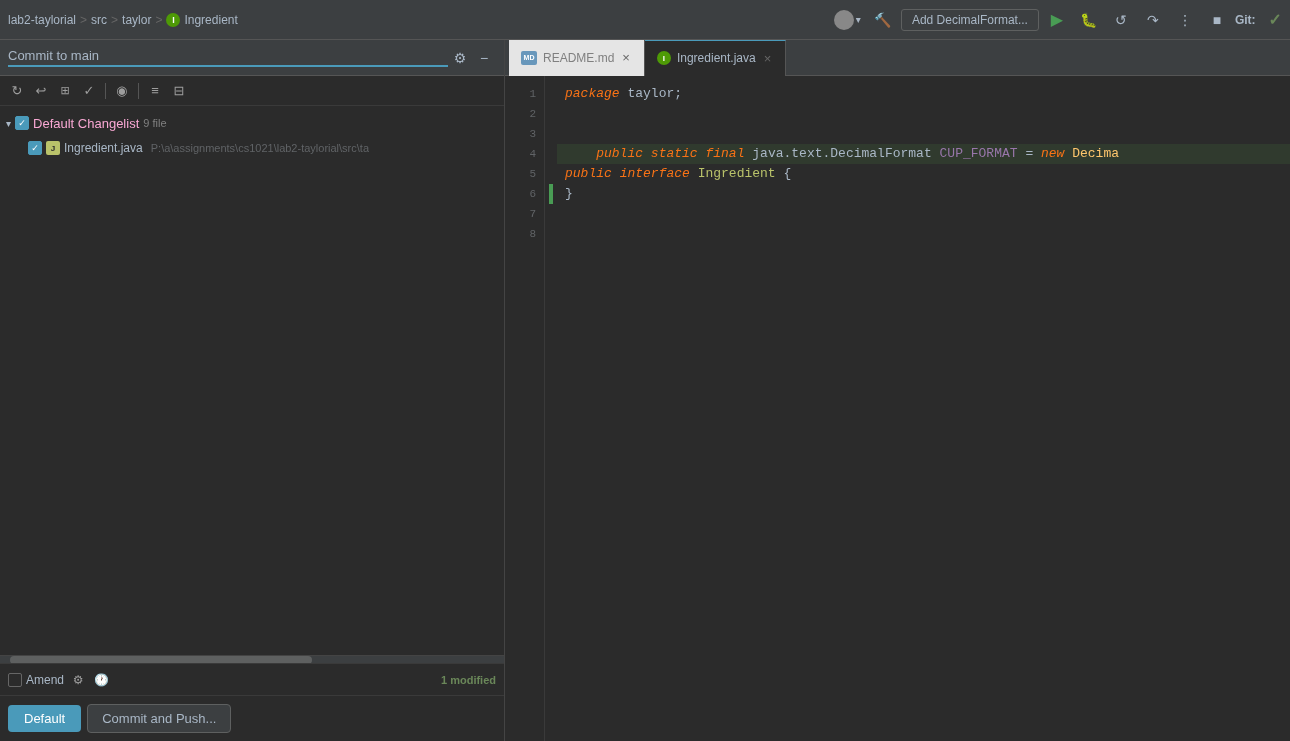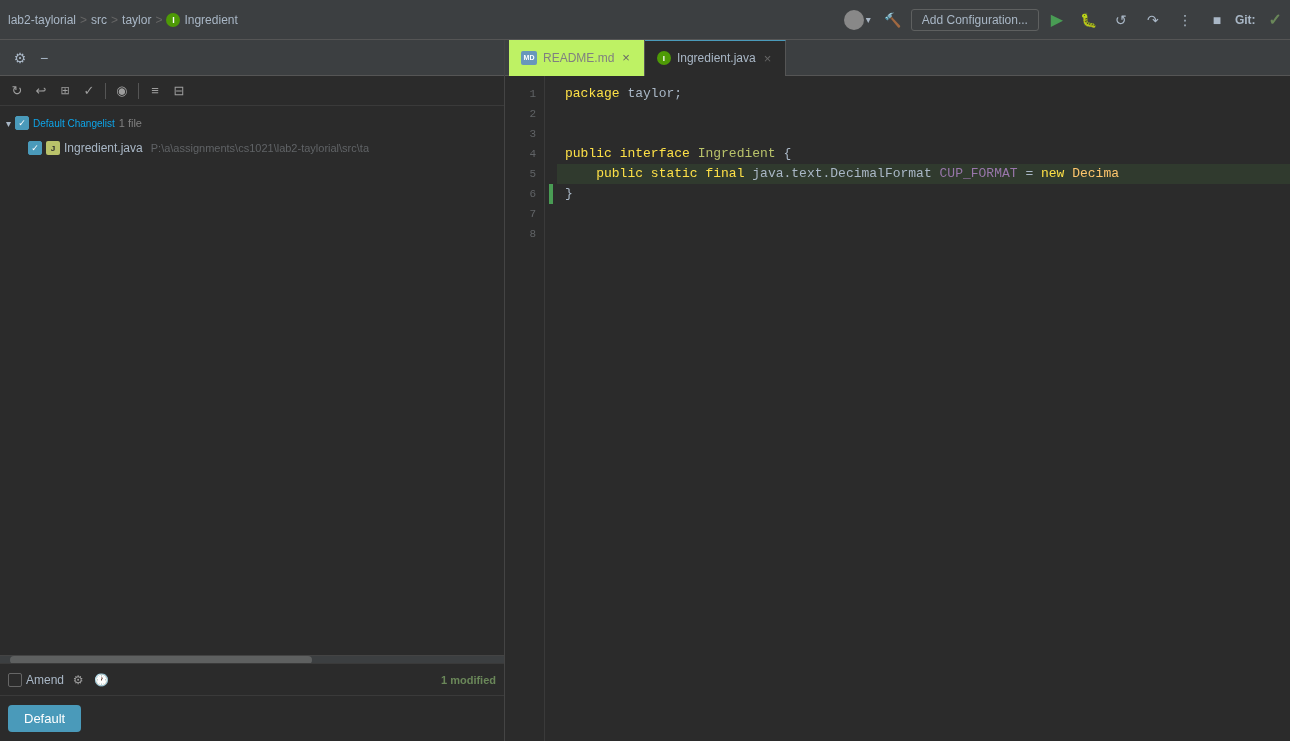--- a/index.html
+++ b/index.html
@@ -215,22 +215,22 @@
     .checkbox-empty {
       width: 14px;
       height: 14px;
       border: 1px solid #666;
       background: transparent;
       border-radius: 2px;
       cursor: pointer;
       flex-shrink: 0;
     }
     .changelist-name {
-      color: #0ea5e9;
-      font-size: 10px;
+      color: #f9a8d4;
+      font-size: 13px;
     }
     .changelist-count {
       color: #808080;
       font-size: 11px;
     }
 
     .file-item {
       display: flex;
       align-items: center;
       height: 24px;
@@ -351,21 +351,21 @@
     .tab {
       display: flex;
       align-items: center;
       height: 36px;
       padding: 0 12px;
       gap: 6px;
       cursor: pointer;
       border-right: 1px solid #555;
       color: #808080;
       font-size: 12px;
-      background: #bef264;
+      background: #e5e5e5;
     }
     .tab.active {
       background: #2b2b2b;
       color: #a9b7c6;
       border-top: 1px solid #4a9aba;
     }
     .tab-md-icon {
       width: 16px;
       height: 14px;
       background: #6897bb;
@@ -440,21 +440,21 @@
     }
     .code-line {
       height: 20px;
       line-height: 20px;
       padding: 0 8px;
       white-space: pre;
     }
     .code-line.changed-bg { background: #303a2e; }
 
     
-    .kw { color: #fde047; }
+    .kw { color: #f97316; font-style: italic; }
     .type { color: #a9b7c6; }
     .punct { color: #a9b7c6; }
     .iface { color: #b9c26a; }
     .classname { color: #ffc66d; }
     .const { color: #9876aa; }
     .pkg { color: #a9b7c6; }
 
     
     ::-webkit-scrollbar { width: 8px; height: 8px; }
     ::-webkit-scrollbar-track { background: #2b2b2b; }
@@ -476,39 +476,40 @@
       <span>Ingredient</span>
     </span>
   </div>
   <div class="spacer"></div>
   <div class="toolbar-right">
     <div class="profile-btn">
       <div class="profile-avatar"></div>
       <span style="color:#a9b7c6;font-size:10px;">▾</span>
     </div>
     <button class="icon-btn" title="Build">🔨</button>
-    <button class="add-config-btn">Add Configuration...</button>
+    <button class="add-config-btn">Add DecimalFormat...</button>
     <button class="icon-btn run-btn" title="Run">▶</button>
     <button class="icon-btn" title="Debug" style="color:#499c54;">🐛</button>
     <button class="icon-btn" title="Reload" style="color:#a9b7c6;">↺</button>
     <button class="icon-btn" title="Step" style="color:#a9b7c6;">↷</button>
     <button class="icon-btn" style="color:#a9b7c6;">⋮</button>
     <button class="icon-btn" style="color:#a9b7c6;">■</button>
     <div class="git-label">
       <span>Git:</span>
       <span class="git-check">✓</span>
     </div>
   </div>
 </div>
 
 <div class="main-layout">
 
   <div class="left-panel">
 
     <div class="panel-header">
+      <span class="panel-title panel-title-underline">Commit to main</span>
       <div class="panel-icon-btn" title="Settings">⚙</div>
       <div class="panel-icon-btn" title="Collapse">−</div>
     </div>
 
     <div class="toolbar-row">
       <div class="tool-btn" title="Refresh">↻</div>
       <div class="tool-btn" title="Undo">↩</div>
       <div class="tool-btn" title="Show Diff" style="font-size:11px;">⊞</div>
       <div class="tool-btn" title="Checkmark">✓</div>
       <div class="tool-sep"></div>
@@ -516,21 +517,21 @@
       <div class="tool-sep"></div>
       <div class="tool-btn" title="List View">≡</div>
       <div class="tool-btn" title="Group">⊟</div>
     </div>
 
     <div class="file-tree">
       <div class="changelist-header">
         <span class="chevron">▾</span>
         <div class="checkbox-blue">✓</div>
         <span class="changelist-name">Default Changelist</span>
-        <span class="changelist-count">1 file</span>
+        <span class="changelist-count">9 file</span>
       </div>
       <div class="file-item">
         <div class="checkbox-blue">✓</div>
         <div class="file-icon">J</div>
         <span class="file-name">Ingredient.java</span>
         <span class="file-path">P:\a\assignments\cs1021\lab2-taylorial\src\ta</span>
       </div>
     </div>
 
     <div class="scroll-track">
@@ -541,20 +542,21 @@
       <div class="checkbox-empty"></div>
       <span class="amend-label">Amend</span>
       <div class="tool-btn" title="Settings" style="width:20px;height:20px;font-size:12px;">⚙</div>
       <div class="tool-btn" title="History" style="width:20px;height:20px;font-size:12px;">🕐</div>
       <span class="modified-badge">1 modified</span>
     </div>
 
 
     <div class="commit-buttons">
       <button class="btn-commit">Default</button>
+      <button class="btn-commit-push">Commit and Push...</button>
     </div>
   </div>
 
   <div class="editor-panel">
 
     <div class="tab-bar">
       <div class="tab">
         <div class="tab-md-icon">MD</div>
         <span>README.md</span>
         <span class="tab-close">×</span>
@@ -584,21 +586,21 @@
         <div class="gutter-mark"></div>
         <div class="gutter-mark"></div>
         <div class="gutter-mark green"></div>
         <div class="gutter-mark"></div>
         <div class="gutter-mark"></div>
       </div>
       <div class="code-lines">
         <div class="code-line"><span class="kw">package</span> <span class="pkg">taylor</span><span class="punct">;</span></div>
         <div class="code-line"></div>
         <div class="code-line"></div>
+        <div class="code-line changed-bg">    <span class="kw">public</span> <span class="kw">static</span> <span class="kw">final</span> <span class="type">java.text.DecimalFormat</span> <span class="const">CUP_FORMAT</span> <span class="punct">=</span> <span class="kw">new</span> <span class="classname">Decima</span></div>
         <div class="code-line"><span class="kw">public</span> <span class="kw">interface</span> <span class="iface">Ingredient</span> <span class="punct">{</span></div>
-        <div class="code-line changed-bg">    <span class="kw">public</span> <span class="kw">static</span> <span class="kw">final</span> <span class="type">java.text.DecimalFormat</span> <span class="const">CUP_FORMAT</span> <span class="punct">=</span> <span class="kw">new</span> <span class="classname">Decima</span></div>
         <div class="code-line"><span class="punct">}</span></div>
         <div class="code-line"></div>
       </div>
     </div>
   </div>
 
 </div>
 
 </body></html>

